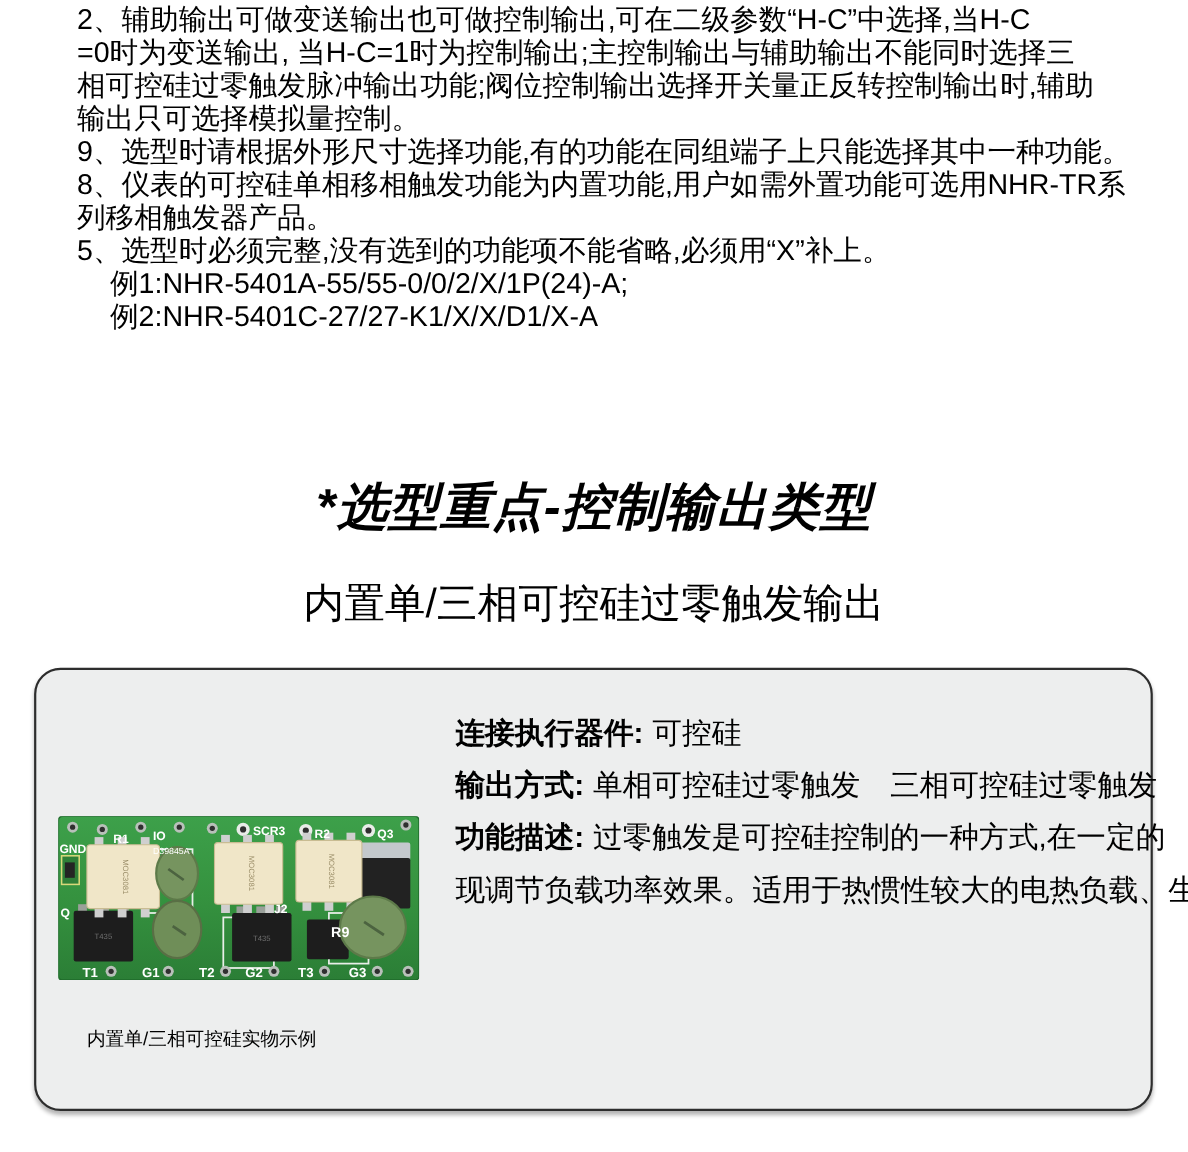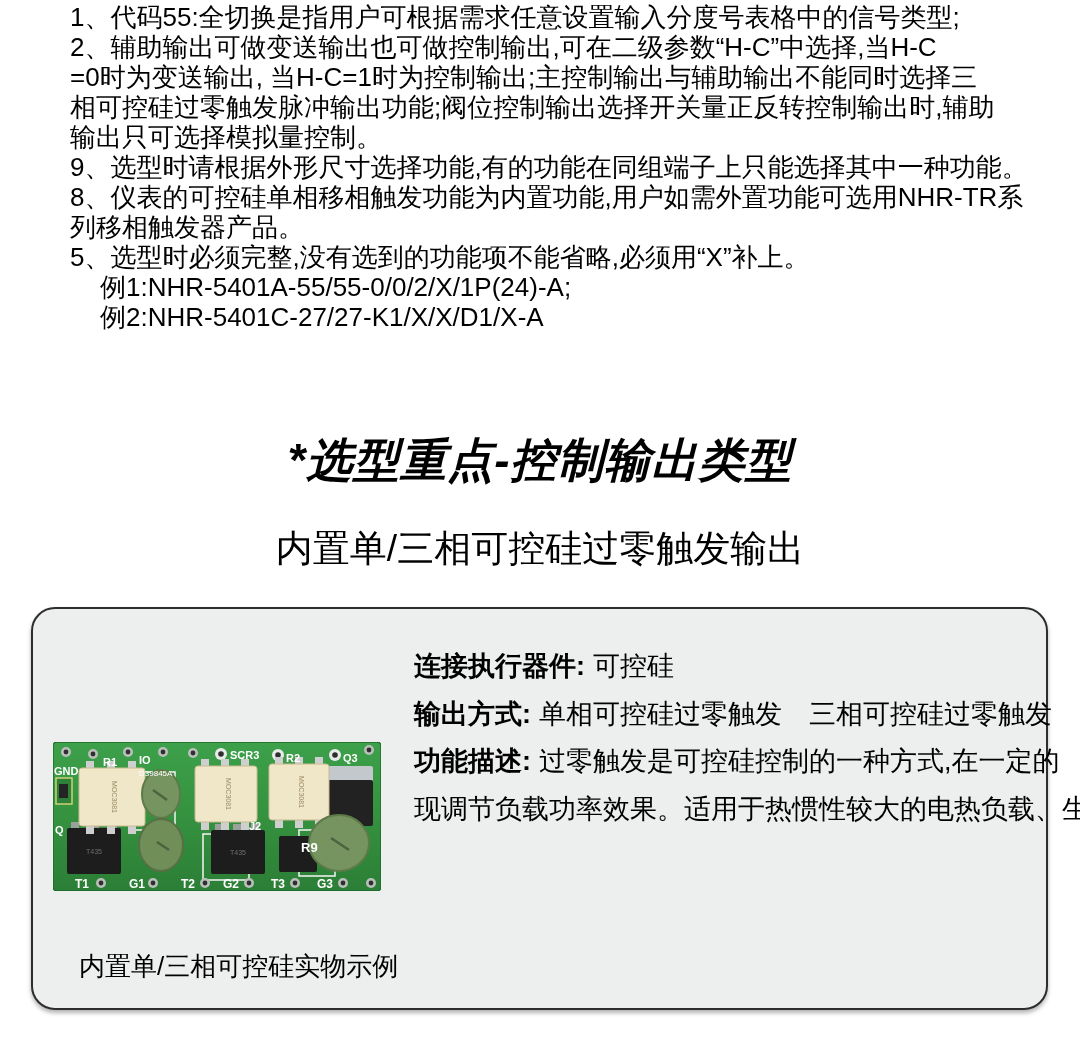--- a/index.html
+++ b/index.html
@@ -46,30 +46,29 @@
     width:328px;height:149px;
   }
   .specs{
     position:absolute;left:381px;top:34px;width:625px;
     font-size:27px;line-height:47.5px;
   }
   .spec-row{white-space:nowrap;}
   .spec-label{font-weight:bold;}
   .spec-label:not(:empty){margin-right:8px;}
   .card-caption{
-    position:absolute;left:46px;top:340px;
-    font-size:26px;white-space:nowrap;
+    position:absolute;left:46px;top:324px;
+    font-size:17px;white-space:nowrap;
   }
   svg text{font-family:"Liberation Sans","DejaVu Sans",sans-serif;}
 </style>
 </head>
 <body>
 
 <div class="notes">
-  <div class="note-line">1、代码55:全切换是指用户可根据需求任意设置输入分度号表格中的信号类型;</div>
   <div class="note-line">2、辅助输出可做变送输出也可做控制输出,可在二级参数“H-C”中选择,当H-C</div>
   <div class="note-line">=0时为变送输出, 当H-C=1时为控制输出;主控制输出与辅助输出不能同时选择三</div>
   <div class="note-line">相可控硅过零触发脉冲输出功能;阀位控制输出选择开关量正反转控制输出时,辅助</div>
   <div class="note-line">输出只可选择模拟量控制。</div>
   <div class="note-line">9、选型时请根据外形尺寸选择功能,有的功能在同组端子上只能选择其中一种功能。</div>
   <div class="note-line">8、仪表的可控硅单相移相触发功能为内置功能,用户如需外置功能可选用NHR-TR系</div>
   <div class="note-line">列移相触发器产品。</div>
   <div class="note-line">5、选型时必须完整,没有选到的功能项不能省略,必须用“X”补上。</div>
   <div class="note-line indent">例1:NHR-5401A-55/55-0/0/2/X/1P(24)-A;</div>
   <div class="note-line indent">例2:NHR-5401C-27/27-K1/X/X/D1/X-A</div>

